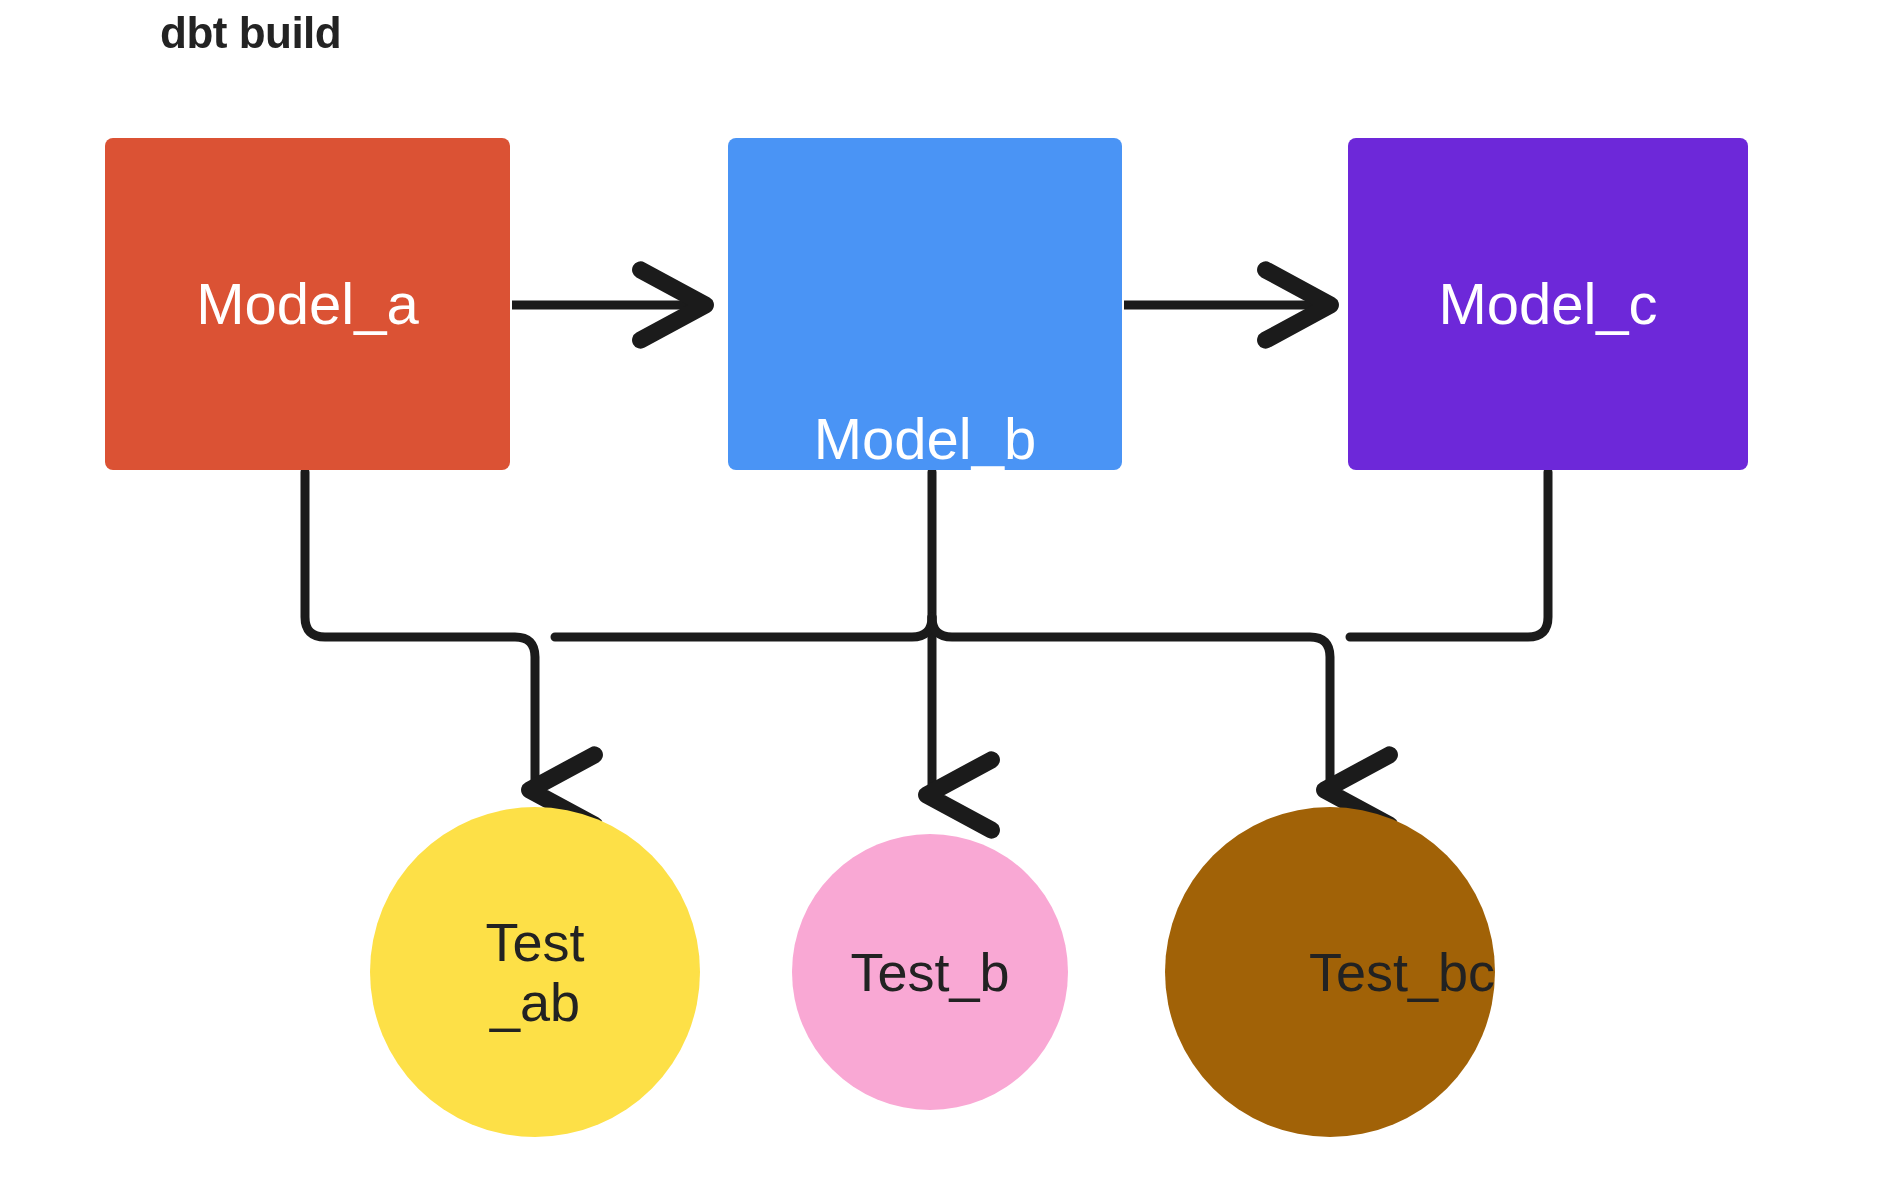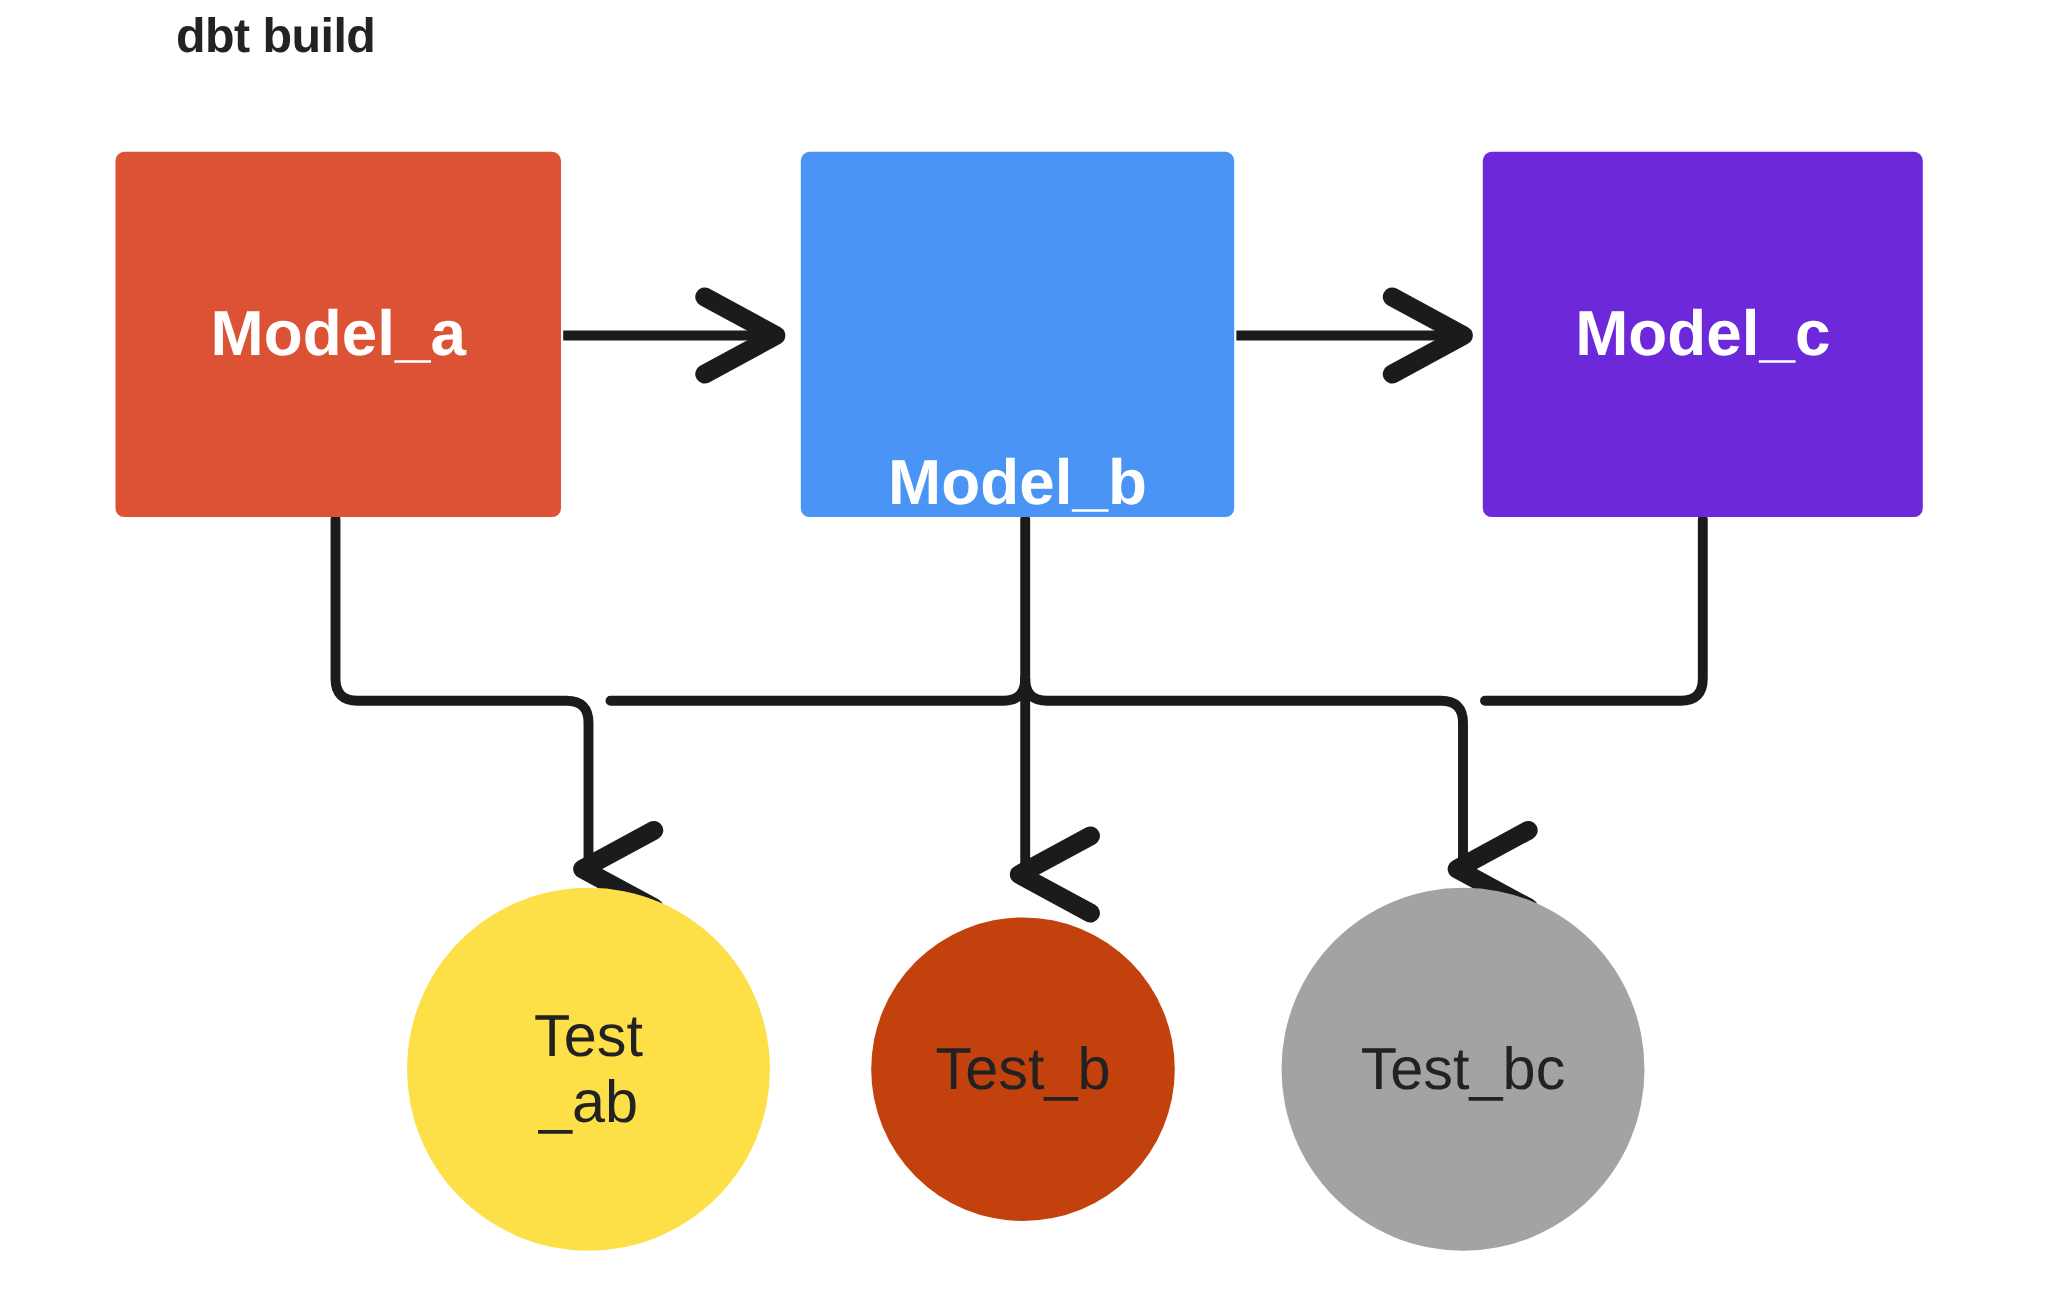--- a/index.html
+++ b/index.html
@@ -33,21 +33,21 @@
     white-space: nowrap;
   }
   .node-box {
     position: absolute;
     display: flex;
     align-items: center;
     justify-content: center;
     border-radius: 8px;
     color: #ffffff;
     font-size: 58px;
-    font-weight: 700;
+    font-weight: 400;
     line-height: 1.05;
     text-align: center;
     letter-spacing: 0px;
   }
   .node-circle {
     position: absolute;
     display: flex;
     align-items: center;
     justify-content: center;
     border-radius: 50%;
@@ -101,21 +101,21 @@
 
   <div class="node-box" style="left:1348px; top:138px; width:400px; height:332px; background:#6d28d9;">
     <span>Model_c</span>
   </div>
 
   <div class="node-circle" style="left:370px; top:807px; width:330px; height:330px; background:#fde047;">
     <span>Test
 _ab</span>
   </div>
 
-  <div class="node-circle" style="left:792px; top:834px; width:276px; height:276px; background:#c2410c;">
+  <div class="node-circle" style="left:792px; top:834px; width:276px; height:276px; background:#f9a8d4;">
     <span>Test_b</span>
   </div>
 
-  <div class="node-circle" style="left:1165px; top:807px; width:330px; height:330px; background:#a3a3a3;">
+  <div class="node-circle" style="left:1165px; top:807px; width:330px; height:330px; background:#a16207;justify-content:flex-end;">
     <span>Test_bc</span>
   </div>
 
 </div>
 
 </body></html>

